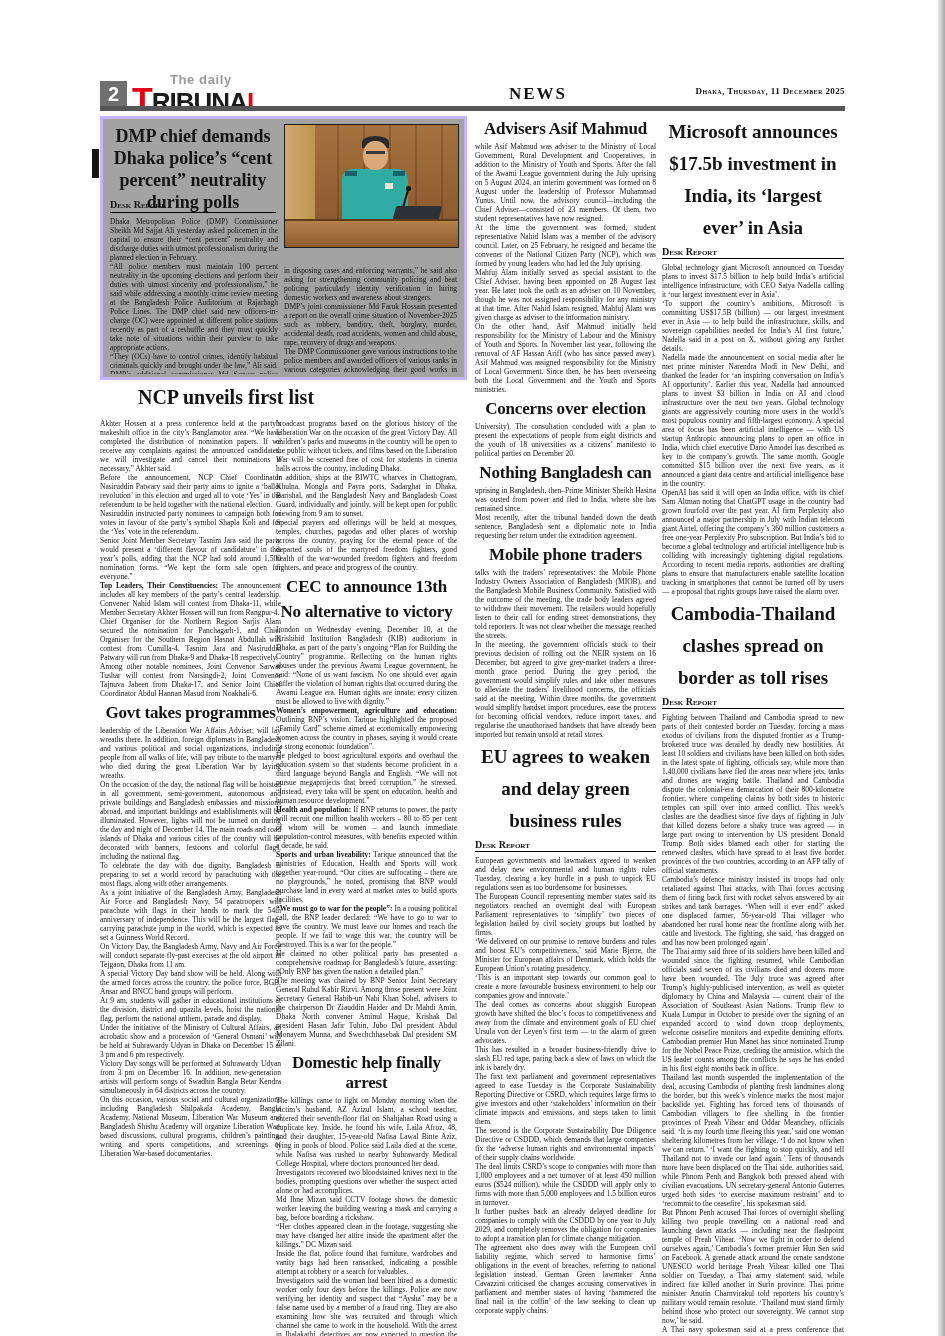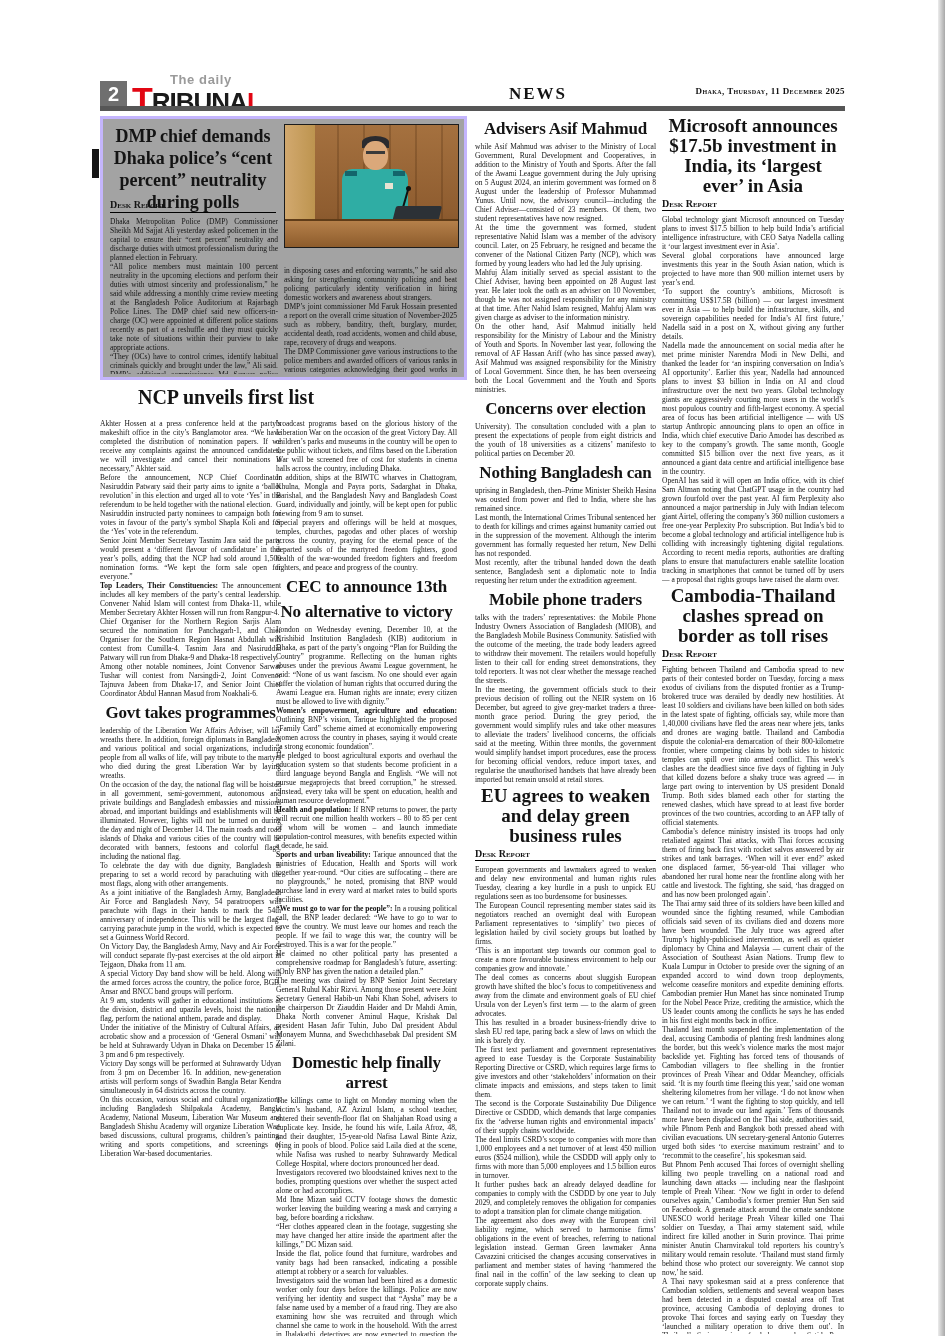--- a/index.html
+++ b/index.html
@@ -21,21 +21,21 @@
                 font-weight:bold;font-size:17px;letter-spacing:2px;}
   .dateline{position:absolute;right:100px;top:86px;font-weight:bold;font-size:9px;
             font-variant:small-caps;letter-spacing:.4px;}
   .head-rule{position:absolute;left:100px;top:106px;width:745px;height:5px;background:#565656;}
 
   
   .col{position:absolute;width:181px;font-size:7.5px;line-height:9px;text-align:justify;overflow:hidden;}
   .col p{margin:0;}
   .col p b{font-weight:bold;}
   .shead{font-weight:bold;font-size:17px;line-height:20px;text-align:center;margin:5px 0 3px;letter-spacing:-.2px;}
-  .shead-lg{font-weight:bold;font-size:19px;line-height:20px;text-align:center;margin:2px 0 3px;}
+  .shead-lg{font-weight:bold;font-size:19px;line-height:32px;text-align:center;margin:2px 0 3px;}
   .byline{font-weight:bold;font-variant:small-caps;font-size:10px;border-bottom:1px solid #000;
           padding-bottom:2px;margin:1px 0 4px;}
 
   
   .boxart{position:absolute;left:100px;top:116px;width:361px;height:258px;border:3px solid #c4b5fd;background:#a3a3a3;}
   .box-headline{position:absolute;left:7px;top:6px;width:166px;text-align:center;
                 font-weight:bold;font-size:18px;line-height:22px;}
   .box-byline{position:absolute;left:7px;top:80px;width:166px;font-weight:bold;font-variant:small-caps;
               font-size:10px;border-bottom:1px solid #000;padding-bottom:2px;}
   .box-col1{position:absolute;left:7px;top:98px;width:168px;bottom:3px;overflow:hidden;
@@ -185,50 +185,49 @@
         <p>Mahfuj Alam initially served as special assistant to the Chief Adviser, having been appointed on 28 August last year. He later took the oath as an adviser on 10 November, though he was not assigned responsibility for any ministry at that time. After Nahid Islam resigned, Mahfuj Alam was given charge as adviser to the information ministry.</p>
         <p>On the other hand, Asif Mahmud initially held responsibility for the Ministry of Labour and the Ministry of Youth and Sports. In November last year, following the removal of AF Hassan Ariff (who has since passed away), Asif Mahmud was assigned responsibility for the Ministry of Local Government. Since then, he has been overseeing both the Local Government and the Youth and Sports ministries.</p>
       </div>
     <div class="shead">Concerns over election</div>
     <div>
         <p>University). The consultation concluded with a plan to present the expectations of people from eight districts and the youth of 18 universities as a citizens’ manifesto to political parties on December 20.</p>
       </div>
     <div class="shead">Nothing Bangladesh can</div>
     <div>
         <p>uprising in Bangladesh, then–Prime Minister Sheikh Hasina was ousted from power and fled to India, where she has remained since.</p>
-        <p>Last month, the International Crimes Tribunal sentenced her to death for killings and crimes against humanity carried out in the suppression of the movement. Although the interim government has formally requested her return, New Delhi has not responded.</p>
         <p>Most recently, after the tribunal handed down the death sentence, Bangladesh sent a diplomatic note to India requesting her return under the extradition agreement.</p>
       </div>
     <div class="shead">Mobile phone traders</div>
     <div>
         <p>talks with the traders’ representatives: the Mobile Phone Industry Owners Association of Bangladesh (MIOB), and the Bangladesh Mobile Business Community. Satisfied with the outcome of the meeting, the trade body leaders agreed to withdraw their movement. The retailers would hopefully listen to their call for ending street demonstrations, they told reporters. It was not clear whether the message reached the streets.</p>
         <p>In the meeting, the government officials stuck to their previous decision of rolling out the NEIR system on 16 December, but agreed to give grey-market traders a three-month grace period. During the grey period, the government would simplify rules and take other measures to alleviate the traders’ livelihood concerns, the officials said at the meeting. Within three months, the government would simplify handset import procedures, ease the process for becoming official vendors, reduce import taxes, and regularise the unauthorised handsets that have already been imported but remain unsold at retail stores.</p>
       </div>
     <div class="shead-lg">EU agrees to weaken and delay green business rules</div>
     <div class="byline">Desk Report</div>
     <div>
         <p>European governments and lawmakers agreed to weaken and delay new environmental and human rights rules Tuesday, clearing a key hurdle in a push to unpick EU regulations seen as too burdensome for businesses.</p>
         <p>The European Council representing member states said its negotiators reached an overnight deal with European Parliament representatives to ‘simplify’ two pieces of legislation hailed by civil society groups but loathed by firms.</p>
+        <p>‘We delivered on our promise to remove burdens and rules and boost EU’s competitiveness,’ said Marie Bjerre, the Minister for European affairs of Denmark, which holds the European Union’s rotating presidency.</p>
         <p>‘This is an important step towards our common goal to create a more favourable business environment to help our companies grow and innovate.’</p>
         <p>The deal comes as concerns about sluggish European growth have shifted the bloc’s focus to competitiveness and away from the climate and environment goals of EU chief Ursula von der Leyen’s first term — to the alarm of green advocates.</p>
         <p>This has resulted in a broader business-friendly drive to slash EU red tape, paring back a slew of laws on which the ink is barely dry.</p>
         <p>The first text parliament and government representatives agreed to ease Tuesday is the Corporate Sustainability Reporting Directive or CSRD, which requires large firms to give investors and other ‘stakeholders’ information on their climate impacts and emissions, and steps taken to limit them.</p>
         <p>The second is the Corporate Sustainability Due Diligence Directive or CSDDD, which demands that large companies fix the ‘adverse human rights and environmental impacts’ of their supply chains worldwide.</p>
         <p>The deal limits CSRD’s scope to companies with more than 1,000 employees and a net turnover of at least 450 million euros ($524 million), while the CSDDD will apply only to firms with more than 5,000 employees and 1.5 billion euros in turnover.</p>
         <p>It further pushes back an already delayed deadline for companies to comply with the CSDDD by one year to July 2029, and completely removes the obligation for companies to adopt a transition plan for climate change mitigation.</p>
         <p>The agreement also does away with the European civil liability regime, which served to harmonise firms’ obligations in the event of breaches, referring to national legislation instead. German Green lawmaker Anna Cavazzini criticised the changes accusing conservatives in parliament and member states of having ‘hammered the final nail in the coffin’ of the law seeking to clean up corporate supply chains.</p>
       </div>
   </div>
 
   <div class="col" id="colD">
     <div class="shead-lg">Microsoft announces $17.5b investment in India, its ‘largest ever’ in Asia</div>
     <div class="byline">Desk Report</div>
     <div>
         <p>Global technology giant Microsoft announced on Tuesday plans to invest $17.5 billion to help build India’s artificial intelligence infrastructure, with CEO Satya Nadella calling it ‘our largest investment ever in Asia’.</p>
-        <p>Several global corporations have announced large investments this year in the South Asian nation, which is projected to have more than 900 million internet users by year’s end.</p>
         <p>‘To support the country’s ambitions, Microsoft is committing US$17.5B (billion) — our largest investment ever in Asia — to help build the infrastructure, skills, and sovereign capabilities needed for India’s AI first future,’ Nadella said in a post on X, without giving any further details.</p>
         <p>Nadella made the announcement on social media after he met prime minister Narendra Modi in New Delhi, and thanked the leader for ‘an inspiring conversation on India’s AI opportunity’. Earlier this year, Nadella had announced plans to invest $3 billion in India on AI and cloud infrastructure over the next two years. Global technology giants are aggressively courting more users in the world’s most populous country and fifth-largest economy. A special area of focus has been artificial intelligence — with US startup Anthropic announcing plans to open an office in India, which chief executive Dario Amodei has described as key to the company’s growth. The same month, Google committed $15 billion over the next five years, as it announced a giant data centre and artificial intelligence base in the country.</p>
         <p>OpenAI has said it will open an India office, with its chief Sam Altman noting that ChatGPT usage in the country had grown fourfold over the past year. AI firm Perplexity also announced a major partnership in July with Indian telecom giant Airtel, offering the company’s 360 million customers a free one-year Perplexity Pro subscription. But India’s bid to become a global technology and artificial intelligence hub is colliding with increasingly tightening digital regulations. According to recent media reports, authorities are drafting plans to ensure that manufacturers enable satellite location tracking in smartphones that cannot be turned off by users — a proposal that rights groups have raised the alarm over.</p>
       </div>
     <div class="shead-lg">Cambodia-Thailand clashes spread on border as toll rises</div>
     <div class="byline">Desk Report</div>
     <div>
         <p>Fighting between Thailand and Cambodia spread to new parts of their contested border on Tuesday, forcing a mass exodus of civilians from the disputed frontier as a Trump-brokered truce was derailed by deadly new hostilities. At least 10 soldiers and civilians have been killed on both sides in the latest spate of fighting, officials say, while more than 1,40,000 civilians have fled the areas near where jets, tanks and drones are waging battle. Thailand and Cambodia dispute the colonial-era demarcation of their 800-kilometre frontier, where competing claims by both sides to historic temples can spill over into armed conflict. This week’s clashes are the deadliest since five days of fighting in July that killed dozens before a shaky truce was agreed — in large part owing to intervention by US president Donald Trump. Both sides blamed each other for starting the renewed clashes, which have spread to at least five border provinces of the two countries, according to an AFP tally of official statements.</p>
         <p>Cambodia’s defence ministry insisted its troops had only retaliated against Thai attacks, with Thai forces accusing them of firing back first with rocket salvos answered by air strikes and tank barrages. ‘When will it ever end?’ asked one displaced farmer, 56-year-old Thai villager who abandoned her rural home near the frontline along with her cattle and livestock. The fighting, she said, ‘has dragged on and has now been prolonged again’.</p>
         <p>The Thai army said three of its soldiers have been killed and wounded since the fighting resumed, while Cambodian officials said seven of its civilians died and dozens more have been wounded. The July truce was agreed after Trump’s highly-publicised intervention, as well as quieter diplomacy by China and Malaysia — current chair of the Association of Southeast Asian Nations. Trump flew to Kuala Lumpur in October to preside over the signing of an expanded accord to wind down troop deployments, welcome ceasefire monitors and expedite demining efforts. Cambodian premier Hun Manet has since nominated Trump for the Nobel Peace Prize, crediting the armistice, which the US leader counts among the conflicts he says he has ended in his first eight months back in office.</p>

